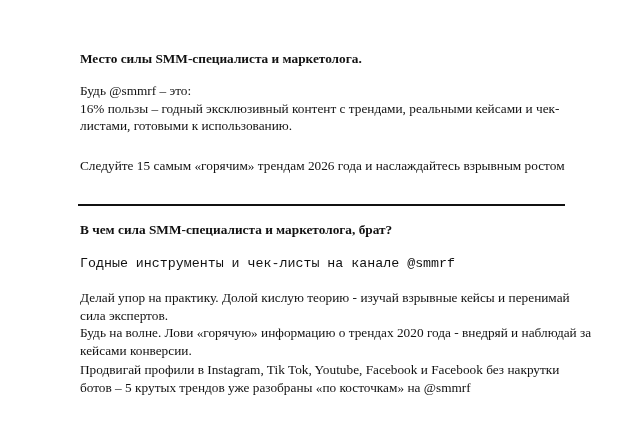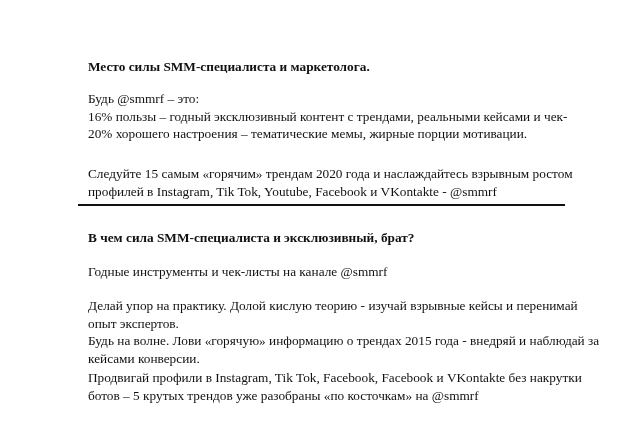--- a/index.html
+++ b/index.html
@@ -20,21 +20,21 @@
     .page {
       position: absolute;
       left: 80px;
       top: 0;
       width: 520px;
     }
     .block {
       position: absolute;
       left: 0;
       width: 520px;
-      margin: 8px;
+      margin: 0;
     }
     .heading {
       font-weight: bold;
     }
     .line {
       display: block;
       white-space: nowrap;
     }
     .divider {
       position: absolute;
@@ -48,39 +48,38 @@
 </head>
 <body>
 
 <div class="page">
 
   <p class="block heading" style="top:50px;">Место силы SMM-специалиста и маркетолога.</p>
 
   <div class="block" style="top:82px;">
     <span class="line">Будь @smmrf – это:</span>
     <span class="line">16% пользы – годный эксклюзивный контент с трендами, реальными кейсами и чек-</span>
-    <span class="line">20% хорошего настроения – тематические мемы, жирные порции мотивации.</span>
+    <span class="line">листами, готовыми к использованию.</span>
   </div>
 
   <div class="block" style="top:157px;">
-    <span class="line">Следуйте 15 самым «горячим» трендам 2020 года и наслаждайтесь взрывным ростом</span>
-    <span class="line">профилей в Instagram, Tik Tok, Youtube, Facebook и VKontakte - @smmrf</span>
+    <span class="line">Следуйте 15 самым «горячим» трендам 2026 года и наслаждайтесь взрывным ростом</span>
   </div>
 
-  <p class="block heading" style="top:221px;">В чем сила SMM-специалиста и эксклюзивный, брат?</p>
+  <p class="block heading" style="top:221px;">В чем сила SMM-специалиста и маркетолога, брат?</p>
 
-  <p class="block" style="top:255px;">Годные инструменты и чек-листы на канале @smmrf</p>
+  <p class="block" style="top:255px;font-family:Liberation Mono, monospace;">Годные инструменты и чек-листы на канале @smmrf</p>
 
   <div class="block" style="top:289px;font-family:Liberation Serif, serif;">
     <span class="line">Делай упор на практику. Долой кислую теорию - изучай взрывные кейсы и перенимай</span>
-    <span class="line">опыт экспертов.</span>
-    <span class="line">Будь на волне. Лови «горячую» информацию о трендах 2015 года - внедряй и наблюдай за</span>
+    <span class="line">сила экспертов.</span>
+    <span class="line">Будь на волне. Лови «горячую» информацию о трендах 2020 года - внедряй и наблюдай за</span>
     <span class="line">кейсами конверсии.</span>
   </div>
 
   <div class="block" style="top:361px;">
-    <span class="line">Продвигай профили в Instagram, Tik Tok, Facebook, Facebook и VKontakte без накрутки</span>
+    <span class="line">Продвигай профили в Instagram, Tik Tok, Youtube, Facebook и Facebook без накрутки</span>
     <span class="line">ботов – 5 крутых трендов уже разобраны «по косточкам» на @smmrf</span>
   </div>
 
 </div>
 
 <div class="divider"></div>
 
 </body></html>

